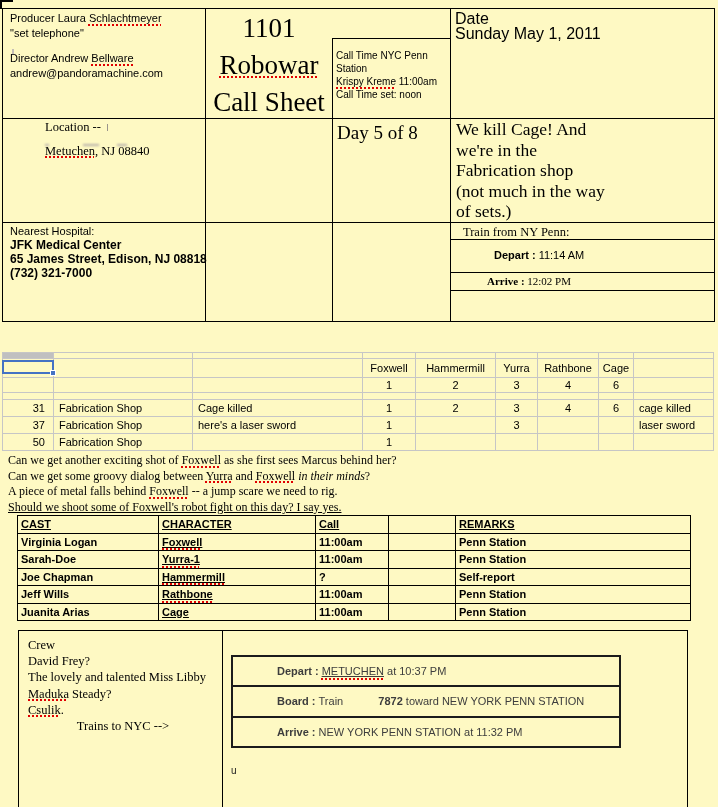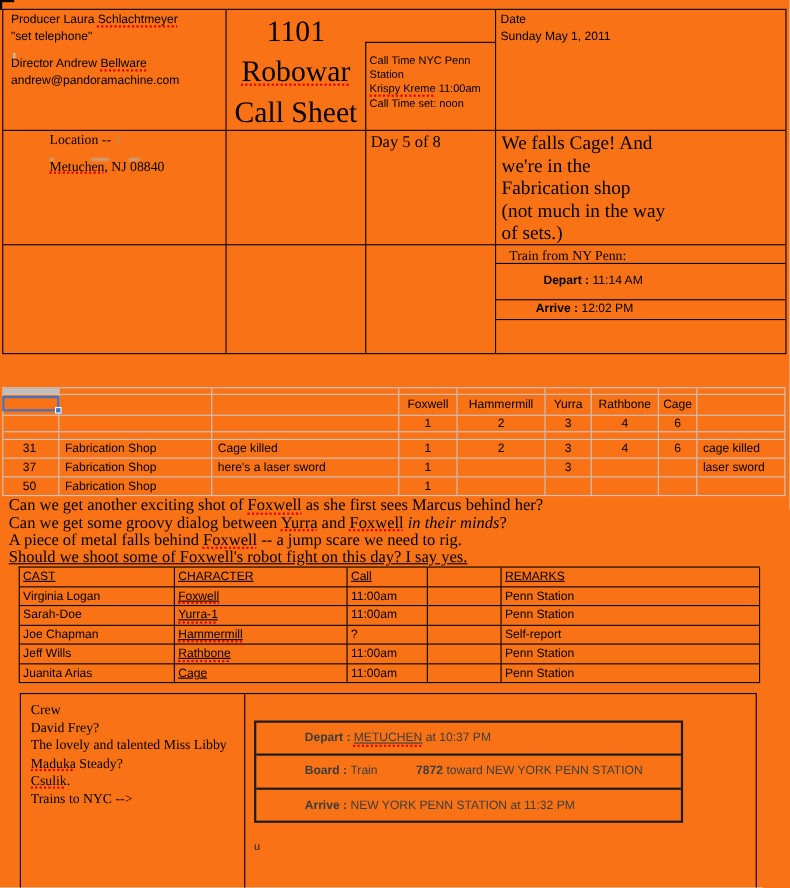--- a/index.html
+++ b/index.html
@@ -1,17 +1,17 @@
 <!DOCTYPE html>
 <html><head>
 <meta charset="utf-8">
 <style>
   * { box-sizing: border-box; }
   html,body { margin:0; padding:0; background:#fff; }
-  .page { position:relative; width:718px; height:807px; background:#f97316; overflow:hidden;
+  .page { position:relative; width:718px; height:807px; background:#fef9c3; overflow:hidden;
           color:#000; font-family:"Liberation Sans", sans-serif; }
   .abs { position:absolute; }
   .b { font-weight:bold;margin-left:32px; }
   .i { font-style:italic; }
   .ul { text-decoration: underline; }
   .sp { text-decoration: underline dotted #e00000; text-decoration-thickness:2px; text-underline-offset:2px; }
   .ul .sp { text-underline-offset:3px; }
 
   
   .corner-tick { left:0; top:0; width:13px; height:9px; border-left:2px solid #000; border-top:2px solid #000; }
@@ -28,69 +28,69 @@
   .tfn-u { top:230px; left:447px; right:0; height:1px; }
   .tfn-d { top:263px; left:447px; right:0; height:1px; }
   .tfn-a { top:281px; left:447px; right:0; height:1px; }
 
   .producer { left:7px; top:2px; font-size:11px; line-height:14.7px; }
   .tickmark { display:inline-block; width:2px; height:6px; background:#c4beb6; margin-left:2px; }
   .mini-tick { display:inline-block; width:1px; height:7px; background:#9a948c; margin-left:3px; }
   .title-block { left:203px; top:1px; width:126px; text-align:center;
                  font-family:"Liberation Serif", serif; font-size:27px; line-height:37px; }
   .call-block { left:333px; top:40px; width:114px; font-size:10px; line-height:13px; }
-  .date-block { left:452px; top:2px; font-size:11px; line-height:15px; }
+  .date-block { left:452px; top:2px; font-size:16px; line-height:15px; }
 
   .location-block { left:7px; top:112px; font-family:"Liberation Serif", serif; font-size:12.5px; line-height:12.5px;margin-left:35px; }
   .smudge-row { height:11px; padding-top:4px; }
   .dash { display:inline-block; height:2px; background:#b9b2aa; filter:blur(1px); vertical-align:middle; }
   .dash.d1 { width:4px; margin-left:0; }
   .dash.d2 { width:16px; margin-left:34px; }
   .dash.d3 { width:10px; margin-left:18px; }
-  .day-block { left:334px; top:113px; font-family:"Liberation Serif", serif; font-size:15px; }
+  .day-block { left:334px; top:113px; font-family:"Liberation Serif", serif; font-size:19px; }
   .desc-block { left:453px; top:110px; width:258px; font-family:"Liberation Serif", serif;
                 font-size:17.5px; line-height:20.5px; }
   .hospital-block { left:7px; top:216px; font-size:11px; line-height:13px; }
   .hosp-bold { font-weight:bold; font-size:12px; line-height:14.2px; }
   .tfn-title { left:460px; top:216px; font-family:"Liberation Serif", serif; font-size:12.5px; }
   .tfn-depart { left:459px; top:240px; font-size:11px; }
-  .tfn-arrive { left:452px; top:266px; font-size:11px; }
+  .tfn-arrive { left:452px; top:266px; font-size:11px;font-family:Liberation Serif, serif; }
 
   
   .sheet { left:2px; top:352px; display:grid;
            grid-template-columns:51px 139px 170px 53px 80px 42px 61px 35px 80px;
            grid-template-rows:6px 19px 15px 7px 17px 17px 17px;
            border-left:1px solid #c6c6c6; border-top:1px solid #c6c6c6;
            font-size:11px; }
   .sc { border-right:1px solid #c6c6c6; border-bottom:1px solid #c6c6c6;
         display:flex; align-items:center; white-space:nowrap; overflow:hidden; }
-  .sc.numr { justify-content:flex-end; padding-right:20px; }
+  .sc.numr { justify-content:flex-end; padding-right:8px; }
   .sc.ctr { justify-content:center; }
   .sc.txt { padding-left:5px; }
   .sc.gray { background:#c0c0c0; }
   .sel { left:2px; top:360px; width:52px; height:14px; border:2px solid #4472c4; }
   .sel-handle { left:50px; top:370px; width:6px; height:6px; background:#4472c4; border:1px solid #fff; }
 
   
-  .notes { left:8px; top:453px; font-family:"Liberation Serif", serif; font-size:15px; line-height:15.6px; }
+  .notes { left:8px; top:453px; font-family:"Liberation Serif", serif; font-size:12px; line-height:15.6px; }
 
   
   .cast { left:17px; top:515px; display:grid;
           grid-template-columns:141px 157px 73px 67px 235px;
           grid-template-rows:repeat(6, 17.5px);
-          border-left:1px solid #000; border-top:1px solid #000; font-size:11px; }
+          border-left:1px solid #000; border-top:1px solid #000; font-size:11px;font-weight:bold; }
   .cc { border-right:1px solid #000; border-bottom:1px solid #000;
         display:flex; align-items:center; padding-left:3px; white-space:nowrap; overflow:hidden; }
 
   
   .footer-box { left:18px; top:630px; width:670px; height:183px; border:1px solid #000; }
   .f-div { position:absolute; left:203px; top:0; width:1px; height:100%; background:#000; }
   .crew { position:absolute; left:9px; top:6px; width:192px;
           font-family:"Liberation Serif", serif; font-size:12.5px; line-height:16.2px; }
-  .trains-label { text-align:left; padding-right:2px; }
+  .trains-label { text-align:center; padding-right:2px; }
   .train-box { position:absolute; left:212px; top:24px; width:390px; height:93px;
                border:2px solid #1b1b1b; display:flex; flex-direction:column; }
   .tb-row { flex:1; display:flex; align-items:center; padding-left:12px;
             font-size:11px; color:#3d3d3d; border-bottom:2px solid #1b1b1b; }
   .tb-row:last-child { border-bottom:none; }
   .stray { position:absolute; left:212px; top:134px; font-size:10px; color:#222; }
 </style>
 </head>
 <body>
 
@@ -136,27 +136,33 @@
 
     <div class="abs location-block">
       <div><span>Location -- </span><span class="mini-tick"></span></div>
       <div class="smudge-row"><span class="dash d1"></span><span class="dash d2"></span><span class="dash d3"></span></div>
       <div><span class="sp">Metuchen</span><span>, NJ 08840</span></div>
     </div>
 
     <div class="abs day-block">Day 5 of 8</div>
 
     <div class="abs desc-block">
-      <div>We falls Cage! And</div>
+      <div>We kill Cage! And</div>
       <div>we're in the</div>
       <div>Fabrication shop</div>
       <div>(not much in the way</div>
       <div>of sets.)</div>
     </div>
 
+    <div class="abs hospital-block">
+      <div>Nearest Hospital:</div>
+      <div class="hosp-bold">JFK Medical Center</div>
+      <div class="hosp-bold">65 James Street, Edison, NJ 08818</div>
+      <div class="hosp-bold">(732) 321-7000</div>
+    </div>
 
     <div class="abs tfn-title">Train from NY Penn:</div>
     <div class="abs tfn-depart">
       <span class="b">Depart : </span><span>11:14 AM</span>
     </div>
     <div class="abs tfn-arrive">
       <span class="b">Arrive : </span><span>12:02 PM</span>
     </div>
   </div>
 

